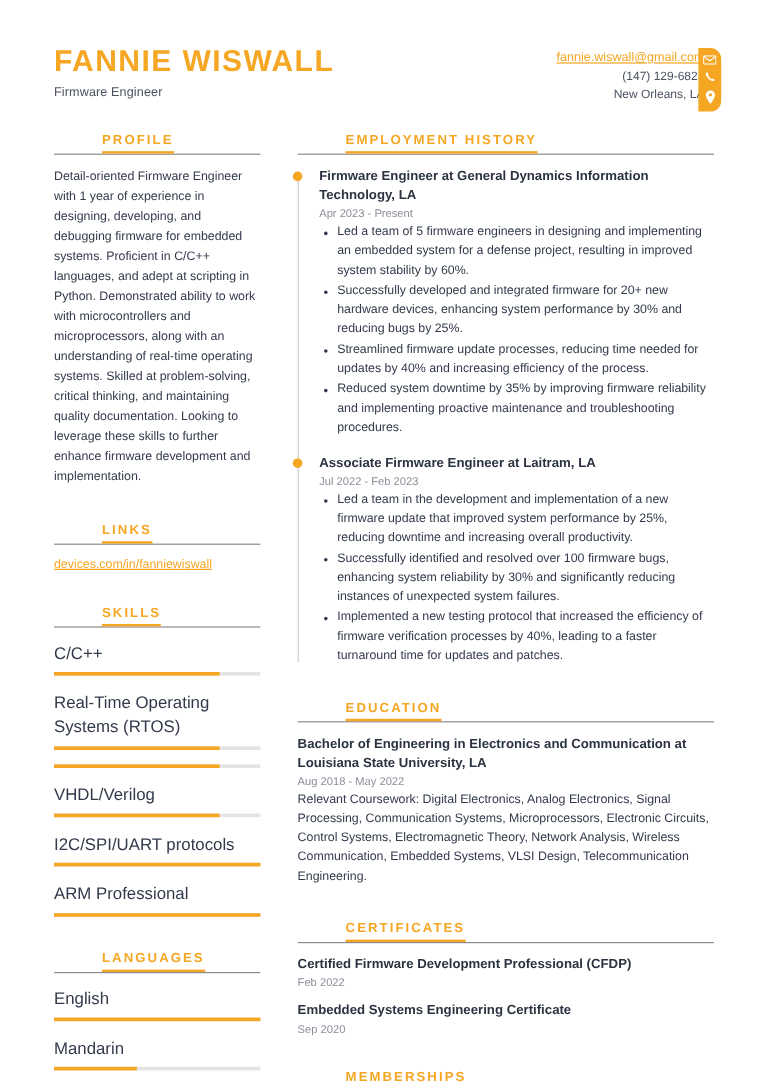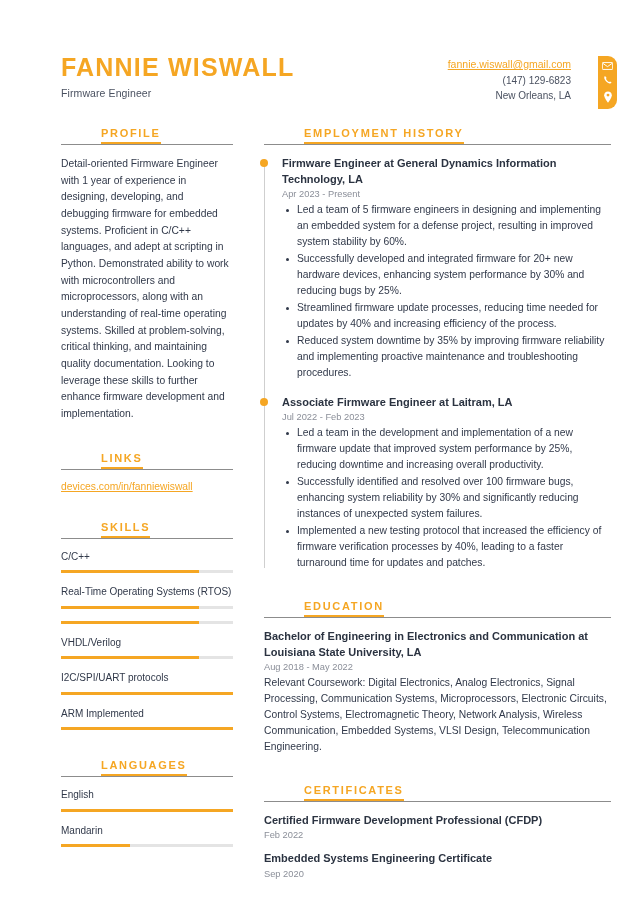--- a/index.html
+++ b/index.html
@@ -14,21 +14,21 @@
     font-family: "Liberation Sans", sans-serif;
     color: #31394a;
     position: relative;
     overflow: hidden;
   }
 
   .page {
     width: 640px;
     height: 728px;
     position: relative;
-    padding: 16px;
+    padding: 0;
   }
 
   
   .header {
     position: relative;
     height: 108px;
   }
 
   .name-block {
     position: absolute;
@@ -139,21 +139,21 @@
   .link-item {
     font-size: 10.3px;
     color: #F5A623;
     text-decoration: underline;
     display: block;
   }
 
   .skill { margin-bottom: 12px; }
 
   .skill-label {
-    font-size: 10px;
+    font-size: 14px;
     color: #31394a;
     line-height: 1.45;
     margin-bottom: 6px;
   }
 
   .bar-track {
     height: 3px;
     background: #e4e4e4;
     width: 100%;
     position: relative;
@@ -331,21 +331,21 @@
                 <div class="bar-fill" style="width: 80%;"></div>
               </div>
             </div>
             <div class="skill">
               <div class="skill-label">I2C/SPI/UART protocols</div>
               <div class="bar-track">
                 <div class="bar-fill" style="width: 100%;"></div>
               </div>
             </div>
             <div class="skill">
-              <div class="skill-label">ARM Implemented</div>
+              <div class="skill-label">ARM Professional</div>
               <div class="bar-track">
                 <div class="bar-fill" style="width: 100%;"></div>
               </div>
             </div>
           </div>
       </div>
 
       <div class="section">
         <div class="sec-head">
           <span class="sec-title">LANGUAGES</span>

